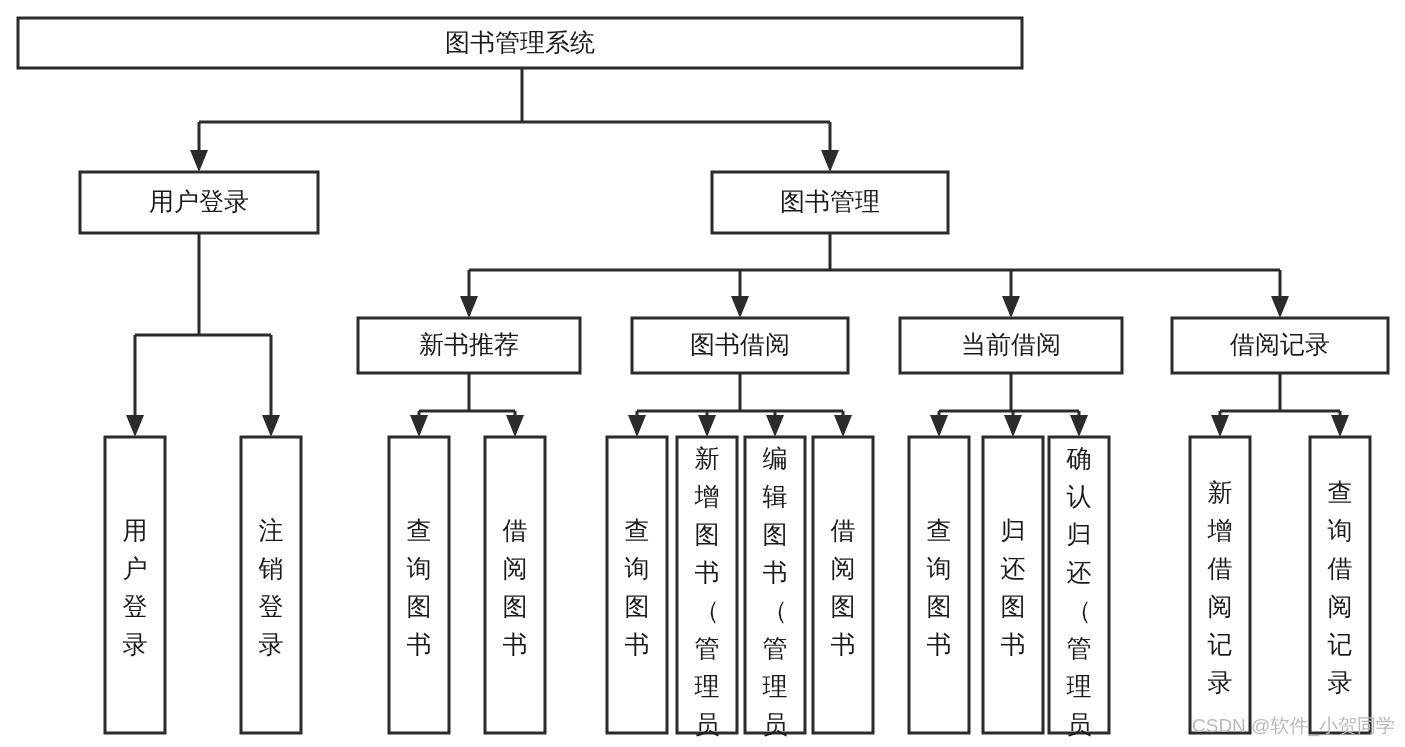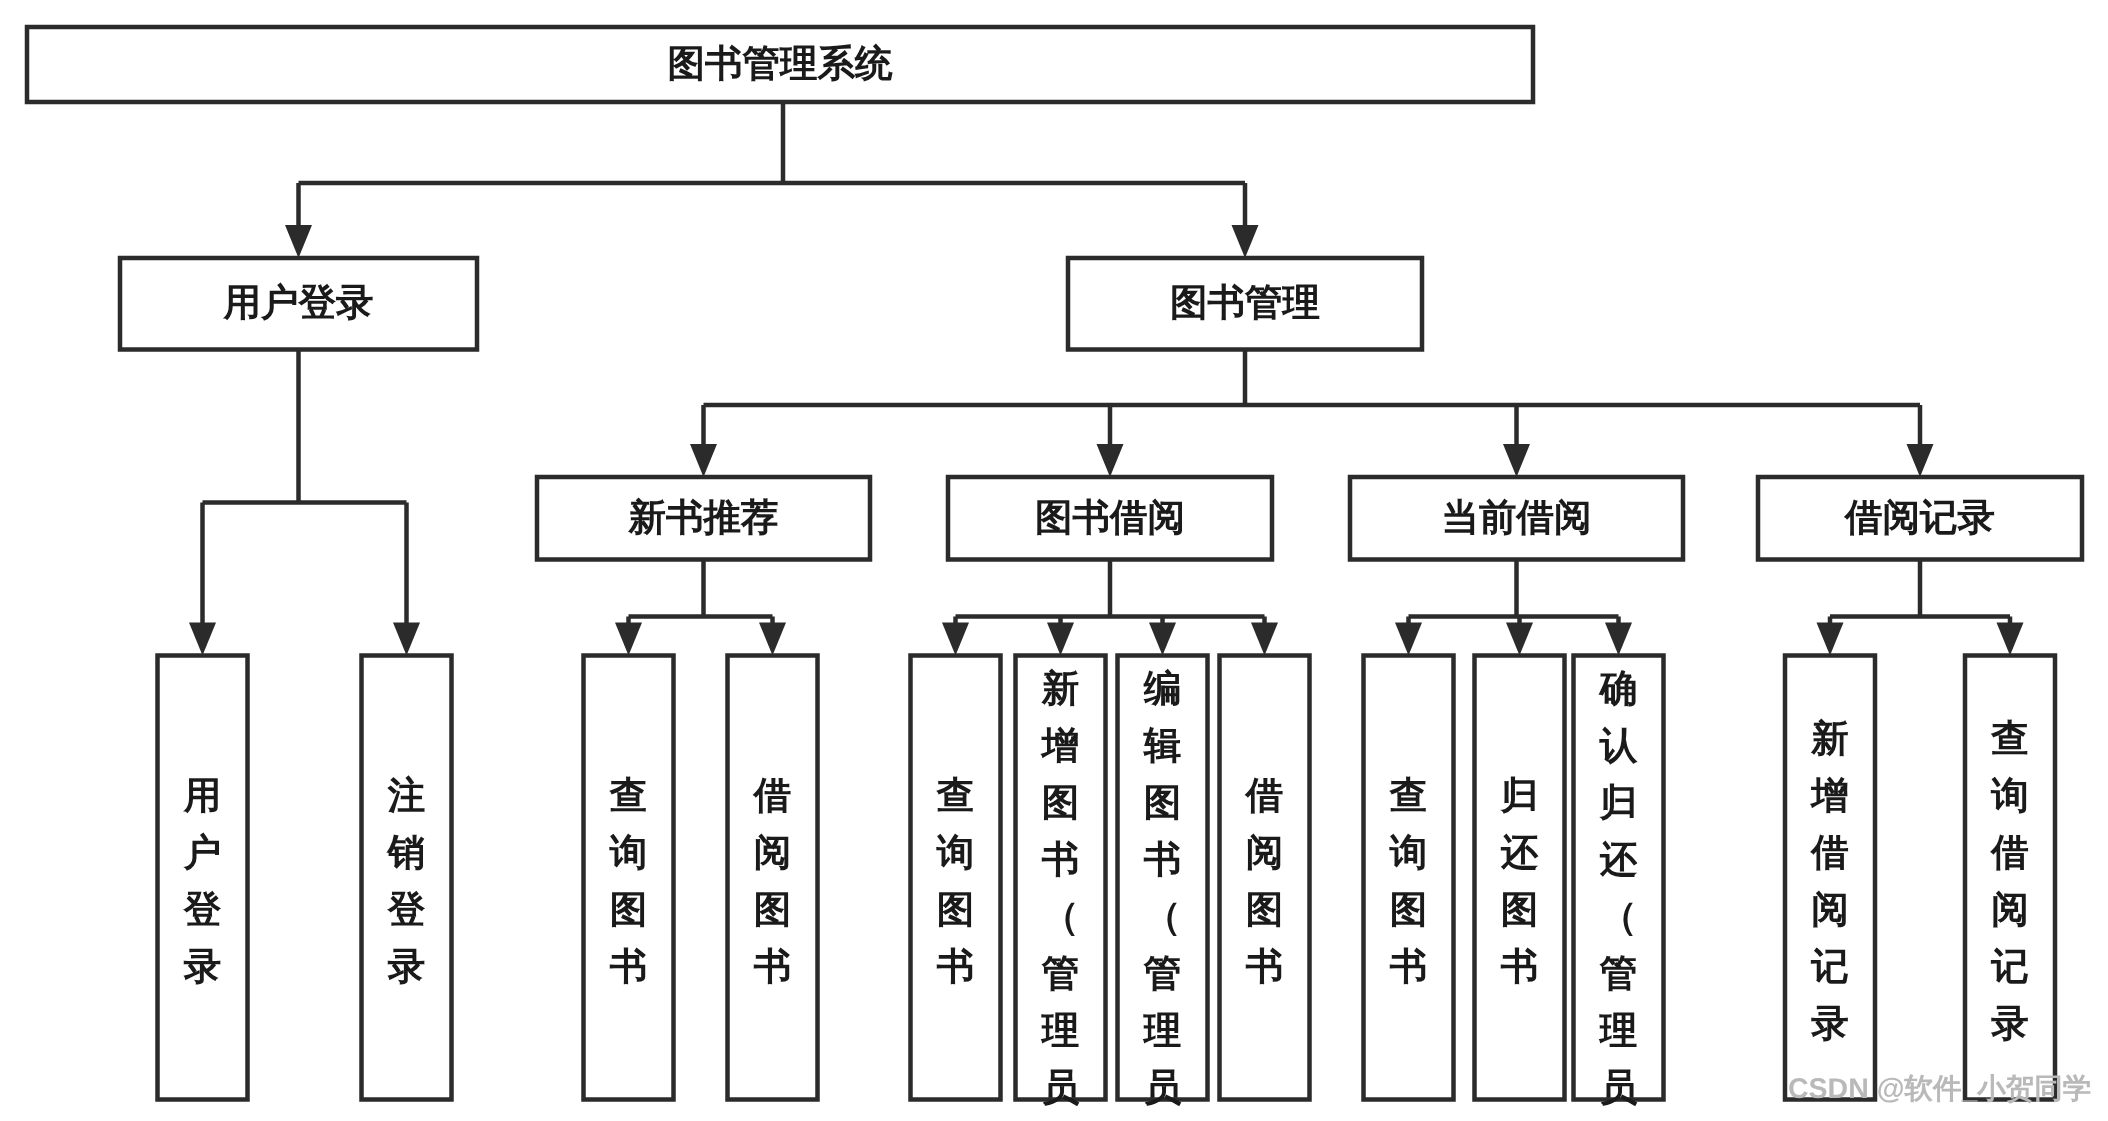--- a/index.html
+++ b/index.html
@@ -12,21 +12,20 @@
     width: 1405px;
     height: 747px;
     font-family: "Liberation Sans", "DejaVu Sans", sans-serif;
     overflow: hidden;
     position: relative;
   }
   #diagram-root {
     position: relative;
     width: 1222px;
     height: 747px;
-    font-weight: bold;
   }
   svg#flow-svg {
     position: absolute;
     top: 0;
     left: 0;
     width: 1405px;
     height: 747px;
     display: block;
   }
   .node-box {

